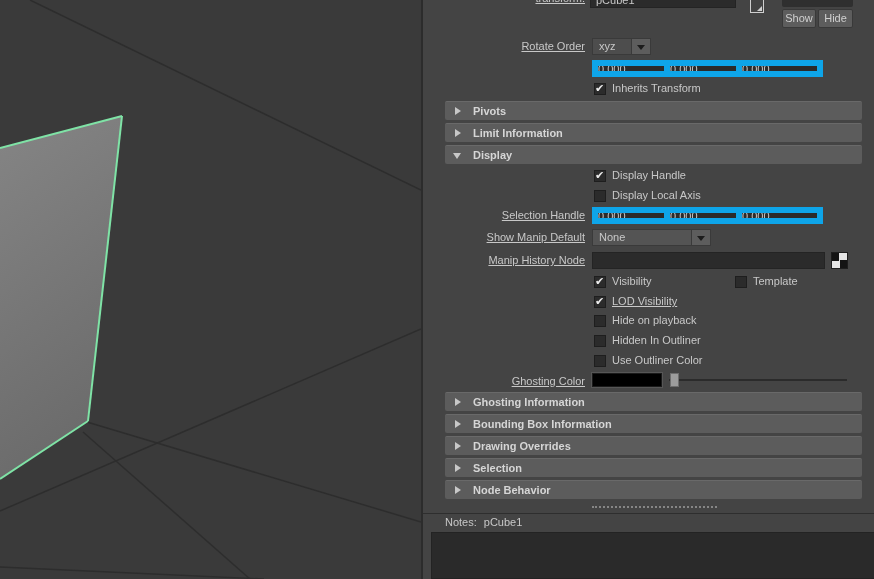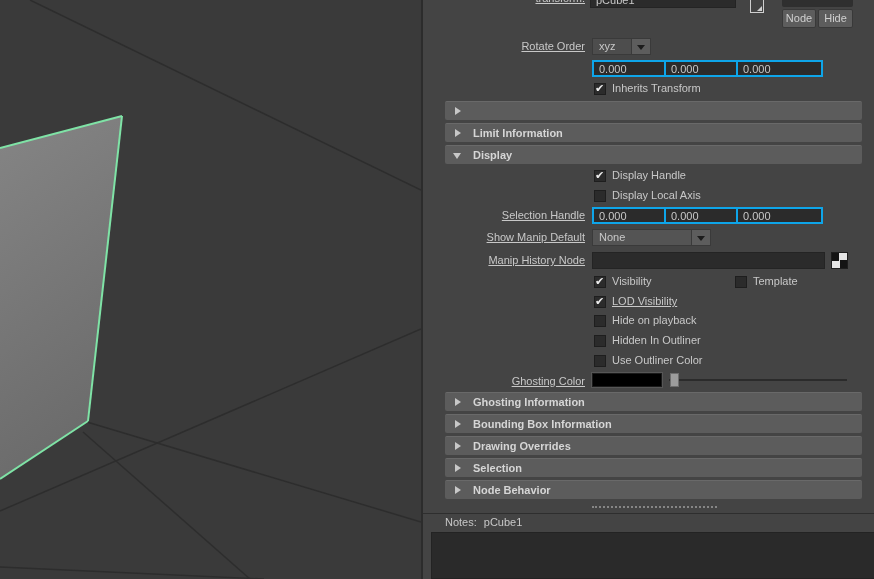--- a/index.html
+++ b/index.html
@@ -10,22 +10,22 @@
   
   .viewport { position:absolute; left:0; top:0; width:421px; height:579px; background:#3a3a3a; }
   .viewport svg { display:block; }
 
   
   .panel { position:absolute; left:421px; top:0; width:453px; height:579px;
            background:#444444; border-left:2px solid #2c2c2c; overflow:hidden; }
 
   .r-label { position:absolute; left:0; width:162px; text-align:right; height:15px; line-height:15px; color:#c8c8c8;text-decoration:underline; }
 
-  .nfield { position:absolute; height:17px; width:87px; background:#2b2b2b; border:2px solid #0ea5e9;
-            color:#c8c8c8; font-family:"Liberation Sans", sans-serif; font-size:11px; padding-left:5px; }
+  .nfield { position:absolute; height:17px; width:87px; background:#2b2b2b; border:6px solid #0ea5e9;
+            color:#c8c8c8; font-family:"Liberation Sans", sans-serif; font-size:11px; }
   .txtfield { position:absolute; height:17px; background:#2b2b2b; border:1px solid #242424;
             color:#c8c8c8; font-family:"Liberation Sans", sans-serif; font-size:11px; padding-left:5px; }
 
   .btn { position:absolute; height:19px; background:#5d5d5d; border:1px solid #393939; border-radius:2px;
          color:#d0d0d0; text-align:center; line-height:17px; cursor:default; }
 
   .sliver { position:absolute; background:#2f2f2f; border-radius:0 0 2px 2px; }
 
   .dropdown { position:absolute; display:flex; height:17px; }
   .dd-text { background:#4d4d4d; border:1px solid #3a3a3a; color:#c8c8c8; line-height:15px; padding-left:6px; }
@@ -93,21 +93,21 @@
       </g>
     </svg>
   </div>
 
   <div class="panel">
 
     <div class="r-label" style="top:-9px;">transform:</div>
     <input class="txtfield" style="left: 167px; top: -9px; width: 146px;" value="pCube1">
     <div class="copytab-icon"></div>
     <div class="sliver" style="left:359px; top:0; width:71px; height:7px;"></div>
-    <div class="btn" style="left:359px; top:9px; width:34px;">Node</div>
+    <div class="btn" style="left:359px; top:9px; width:34px;">Show</div>
     <div class="btn" style="left:395px; top:9px; width:35px;">Hide</div>
 
     <div class="r-label" style="top:39px;">Rotate Order</div>
     <div class="dropdown" style="left:169px; top:38px;">
       <span class="dd-text" style="width:40px;">xyz</span>
       <span class="dd-arrow-box">
           <span class="dd-arrow"></span>
         </span>
     </div>
 
@@ -115,20 +115,21 @@
     <input class="nfield" style="left: 241px; top: 60px;" value="0.000">
     <input class="nfield" style="left: 313px; top: 60px;" value="0.000">
 
     <div class="cb-row" style="left:171px; top:82px;">
       <span class="checkbox checked"></span>
       <span class="cb-label">Inherits Transform</span>
     </div>
 
     <div class="section-header" style="top:101px;">
       <span class="tri collapsed"></span>
+      <div class="sh-label">Pivots</div>
     </div>
     <div class="section-header" style="top:123px;">
       <span class="tri collapsed"></span>
       <div class="sh-label">Limit Information</div>
     </div>
     <div class="section-header" style="top:145px;">
       <span class="tri expanded"></span>
       <div class="sh-label">Display</div>
     </div>
 

